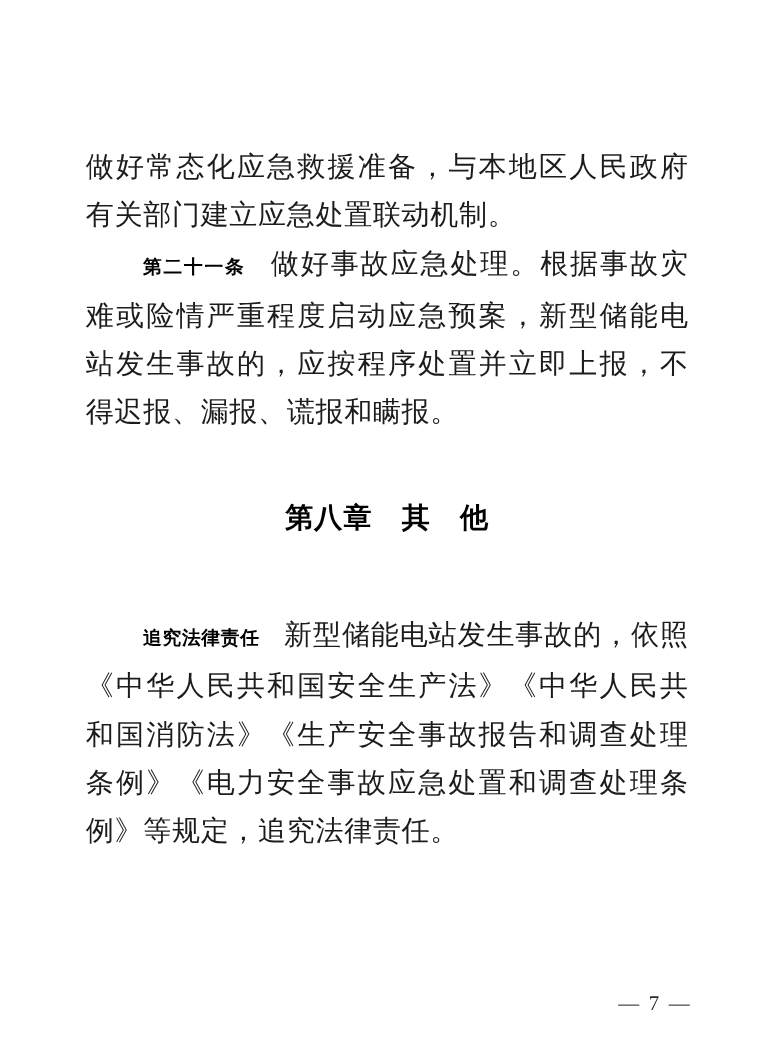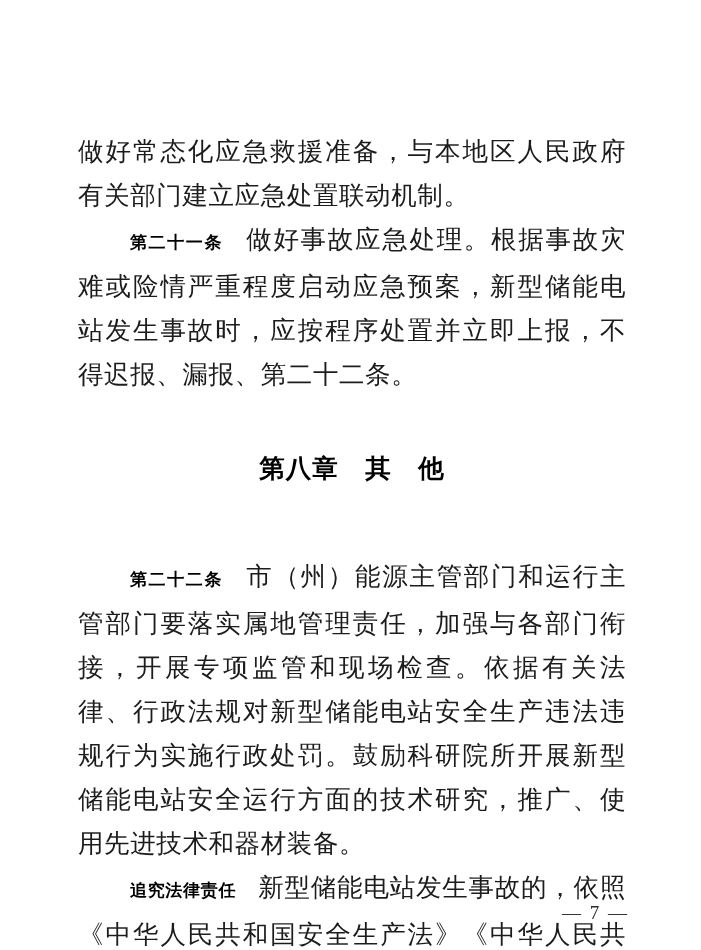--- a/index.html
+++ b/index.html
@@ -59,21 +59,21 @@
   }
 
   .art-gap {
     display: inline-block;
     width: 22px;
   }
 
   
   .chapter-heading {
     margin: 0;
-    font-family: Liberation Mono, monospace;
+    font-family: Liberation Serif, serif;
     font-weight: bold;
     font-size: 25.5px;
     line-height: 44px;
     text-align: center;
     color: #000000;
     letter-spacing: 1px;
     white-space: pre;
   }
 
   .spacer-before-heading { height: 52px; }
@@ -93,29 +93,28 @@
 </style>
 </head>
 <body>
 
 <div class="page">
 
   <div class="text-block">
 
     <p class="para"><span>做好常态化应急救援准备，与本地区人民政府有关部门建立应急处置联动机制。</span></p>
 
-    <p class="para indent"><span class="art-no">第二十一条</span><span class="art-gap"></span><span>做好事故应急处理。根据事故灾难或险情严重程度启动应急预案，新型储能电站发生事故时，应按程序处置并立即上报，不得迟报、漏报、第二十二条。</span></p>
+    <p class="para indent"><span class="art-no">第二十一条</span><span class="art-gap"></span><span>做好事故应急处理。根据事故灾难或险情严重程度启动应急预案，新型储能电站发生事故的，应按程序处置并立即上报，不得迟报、漏报、谎报和瞒报。</span></p>
 
     <div class="spacer-before-heading"></div>
 
     <h2 class="chapter-heading">第八章　其　他</h2>
 
     <div class="spacer-after-heading"></div>
 
-    <p class="para indent"><span class="art-no">第二十二条</span><span class="art-gap"></span><span>市（州）能源主管部门和运行主管部门要落实属地管理责任，加强与各部门衔接，开展专项监管和现场检查。依据有关法律、行政法规对新型储能电站安全生产违法违规行为实施行政处罚。鼓励科研院所开展新型储能电站安全运行方面的技术研究，推广、使用先进技术和器材装备。</span></p>
 
     <p class="para indent"><span class="art-no">追究法律责任</span><span class="art-gap"></span><span>新型储能电站发生事故的，依照《中华人民共和国安全生产法》《中华人民共和国消防法》《生产安全事故报告和调查处理条例》《电力安全事故应急处置和调查处理条例》等规定，追究法律责任。</span></p>
 
   </div>
 
   <div class="page-number">— 7 —</div>
 
 </div>
 
 </body></html>

